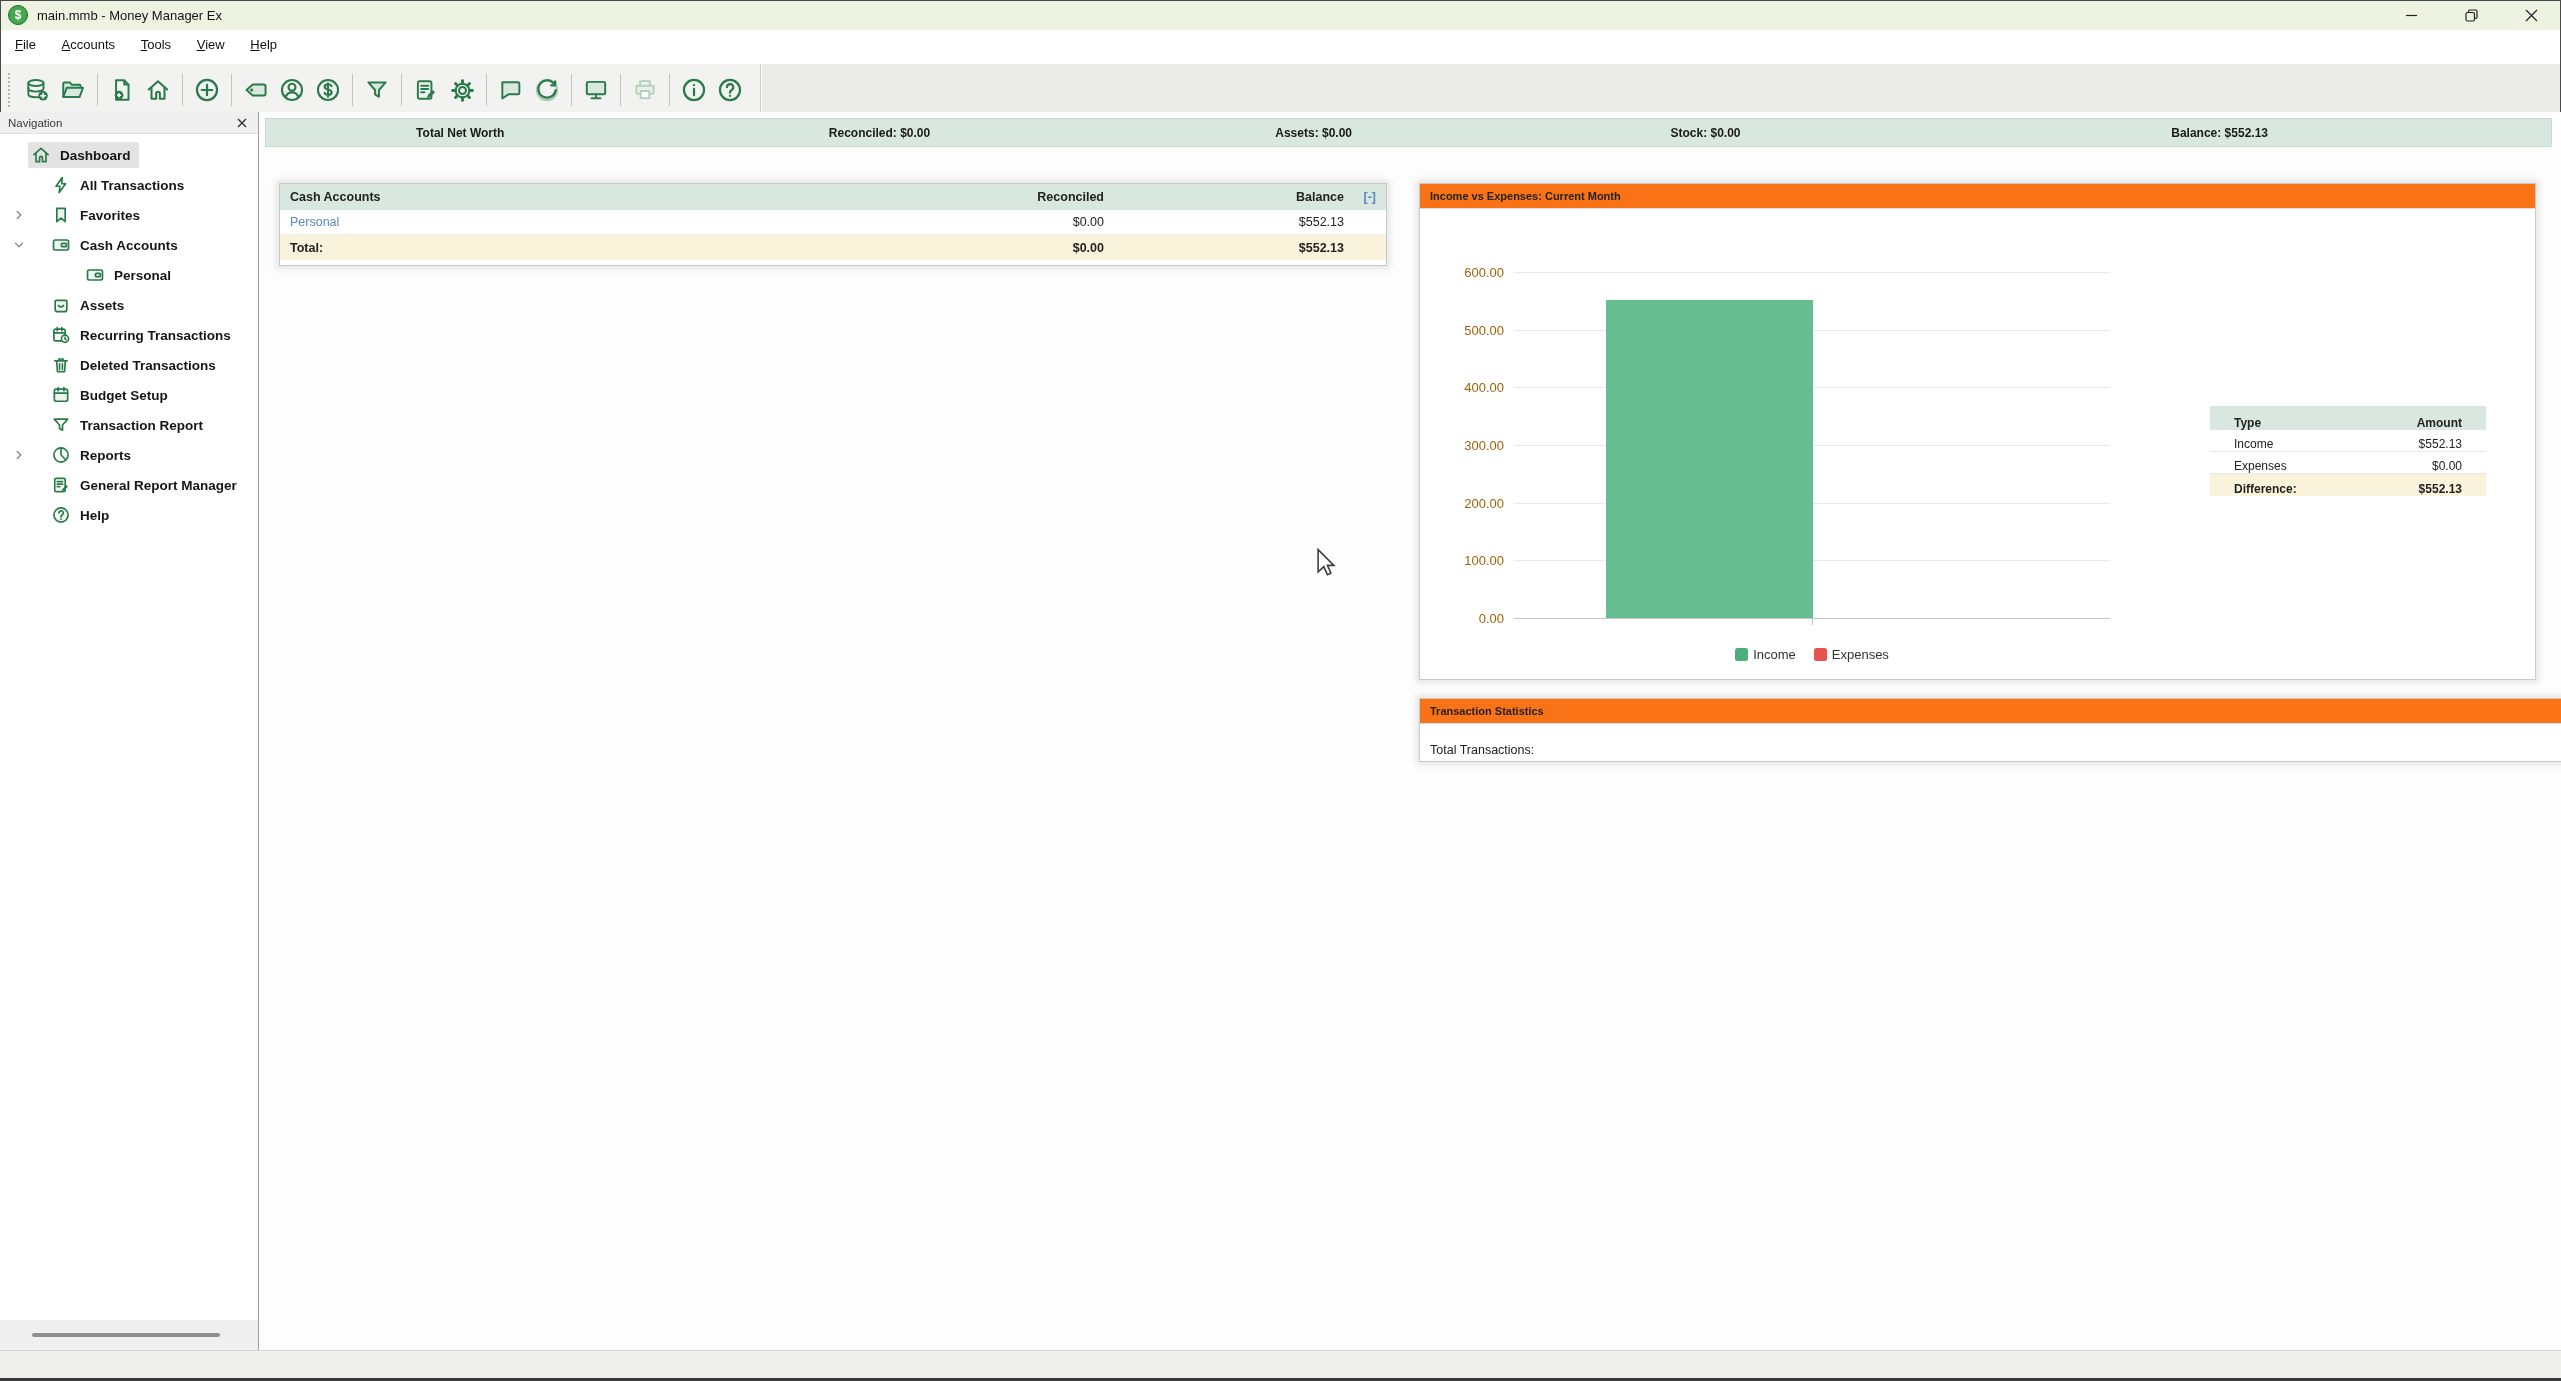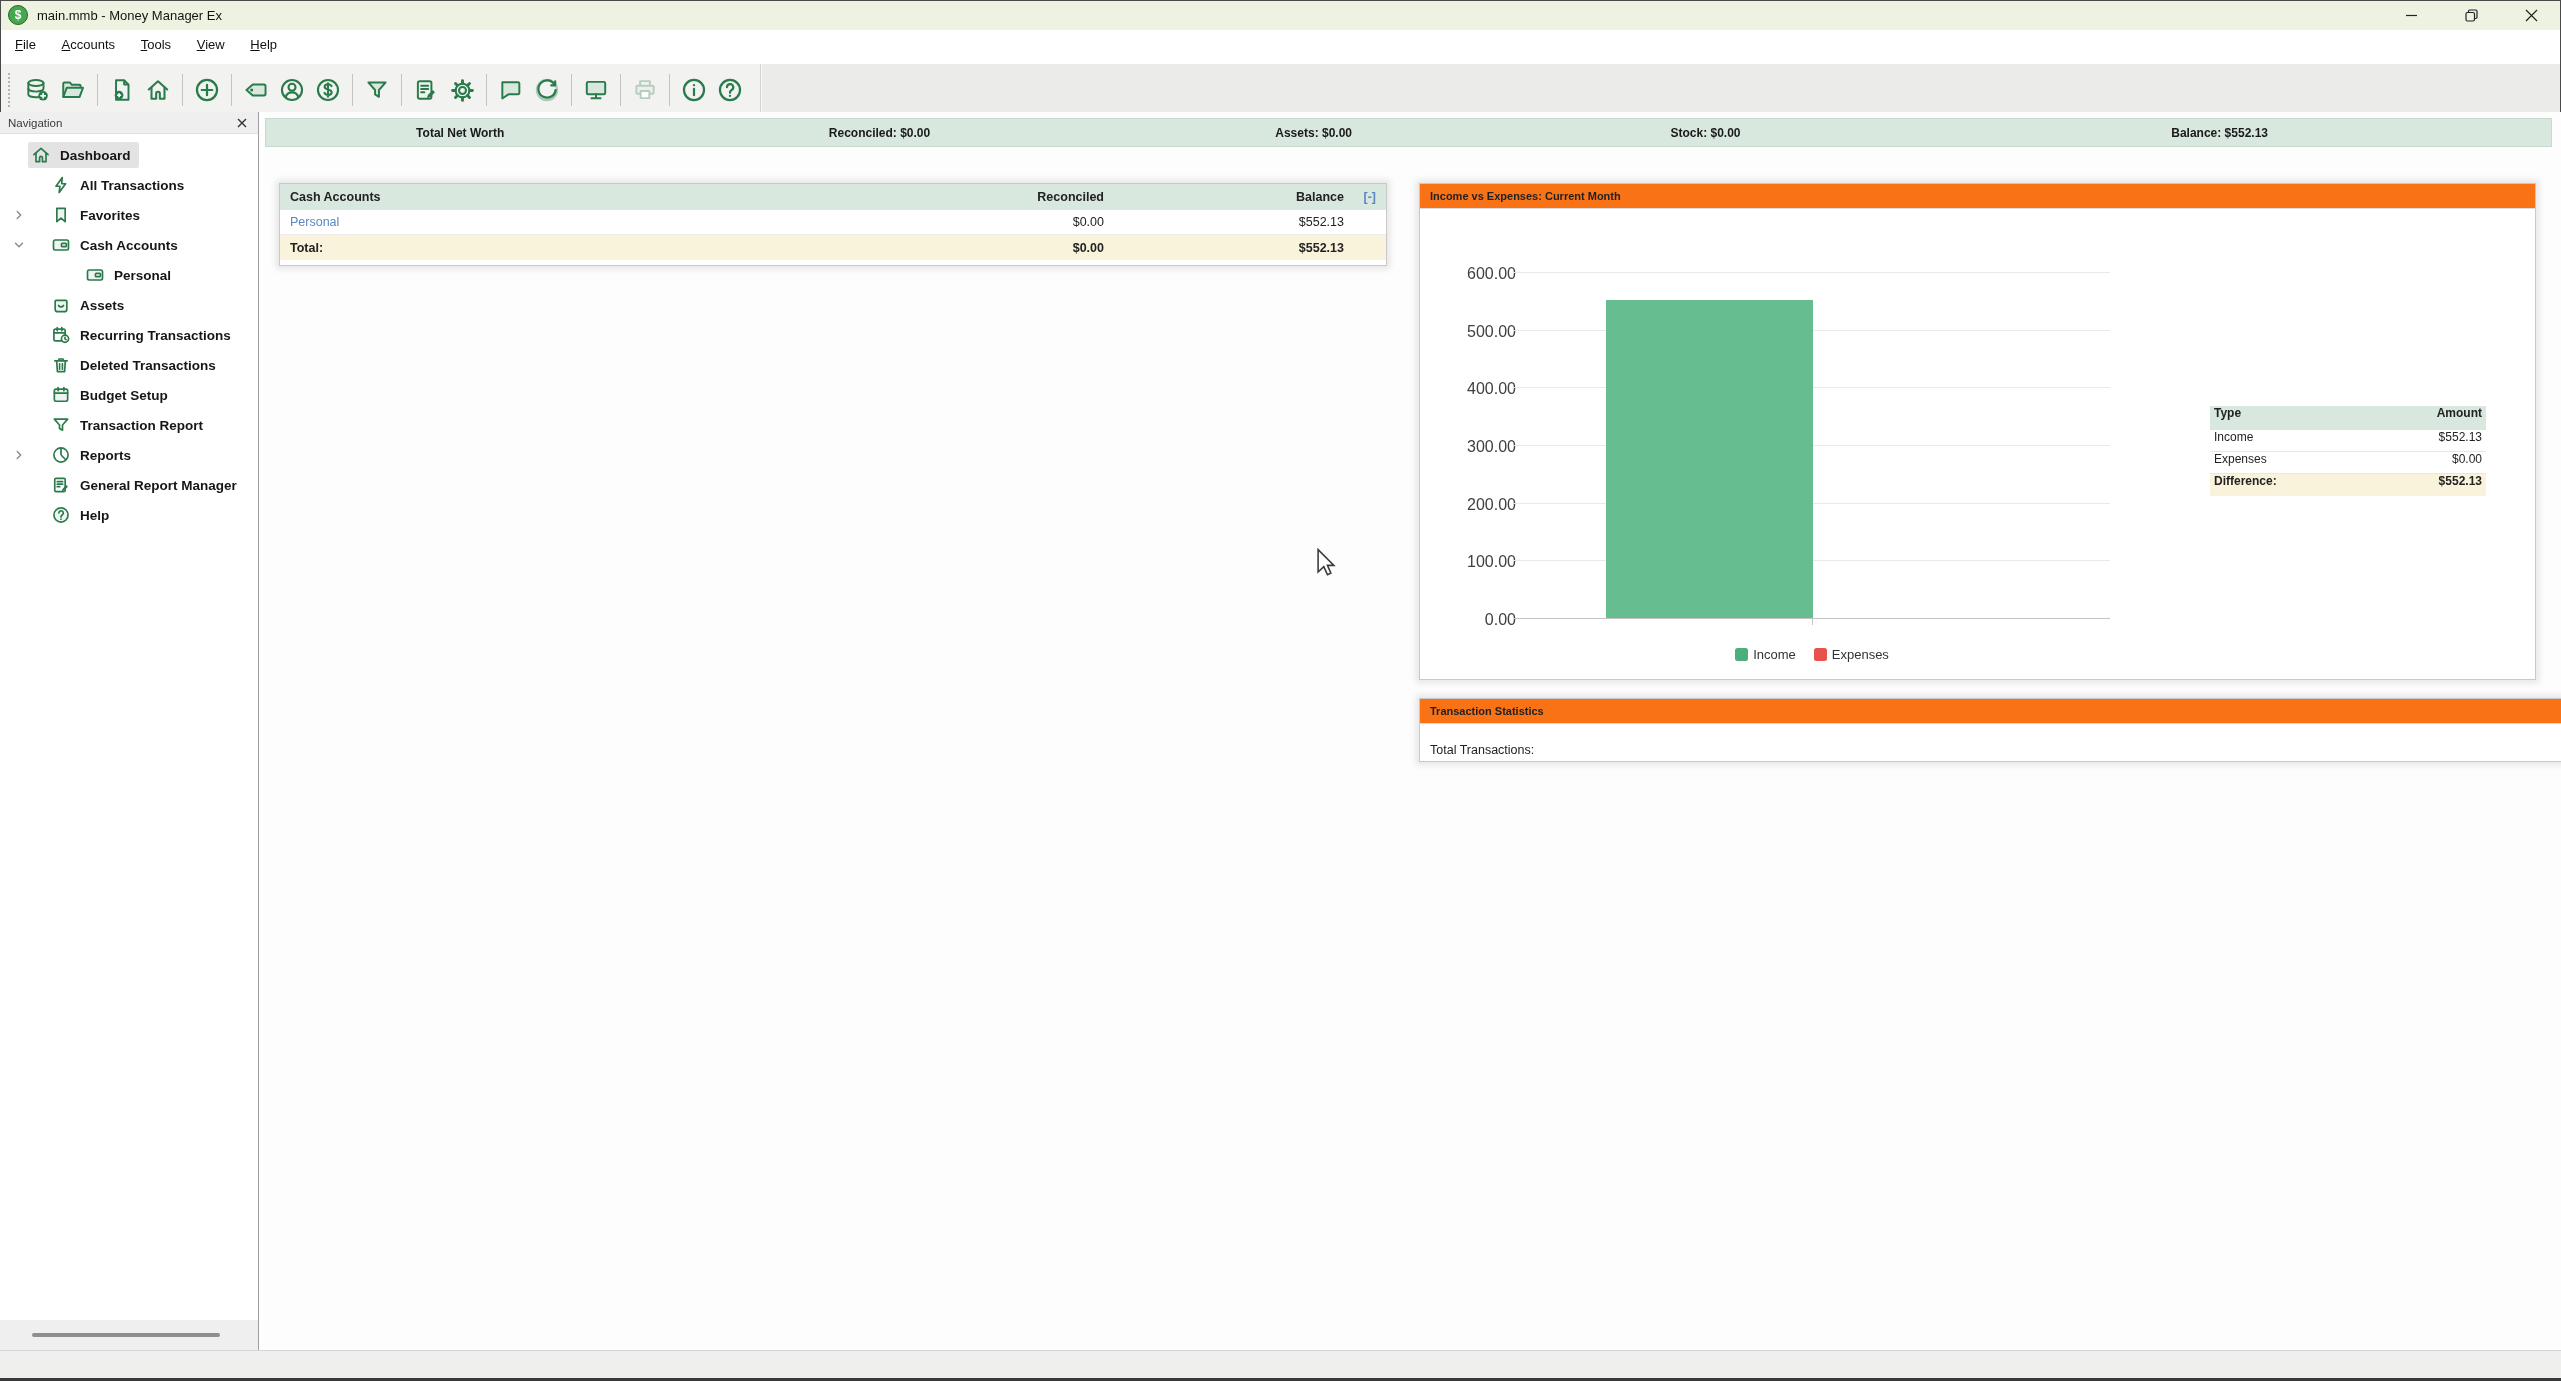--- a/index.html
+++ b/index.html
@@ -66,32 +66,32 @@
   
   .ca-row { display:flex; align-items:center; height:25px; padding:0 10px; font-size:12.5px; color:#222; }
   .ca-row.hdr { background:#d8e8de; font-weight:bold; height:26px; }
   .ca-row.mid { border-bottom:1px solid #ededed; }
   .ca-row.total { background:#faf3dc; font-weight:bold; }
   .ca-c1 { flex:1; } .ca-c2 { width:320px; text-align:right; }
   .ca-c3 { width:240px; text-align:right; } .ca-c4 { width:32px; text-align:right; }
   .link { color:#5b87c5; cursor:pointer; text-decoration:none; }
   
   .chart-wrap { position:relative; width:100%; height:470px; }
-  .ytick { position:absolute; left:12px; width:84px; text-align:right; font-size:16px; color:#404040; }
+  .ytick { position:absolute; left:0; width:84px; text-align:right; font-size:13px; color:#a16207; }
   .gridline { position:absolute; left:94px; width:596px; height:1px; background:#e9e9e9; }
   .gridline.zero { background:#c4c4c4; }
   .chart-bar { position:absolute; left:186px; width:207px; background:#66bd8f; }
   .xtick { position:absolute; left:392px; top:410px; width:1px; height:6px; background:#c4c4c4; }
   .legend { position:absolute; left:94px; top:438px; width:596px; display:flex;
     justify-content:center; gap:18px; font-size:13px; color:#333; align-items:center; }
   .legend-item { display:flex; align-items:center; gap:5px; }
   .swatch { width:13px; height:13px; border-radius:2.5px; display:inline-block; }
   
   .mini-table { position:absolute; left:790px; top:197px; width:276px; font-size:12px; color:#222; }
-  .mt-row { display:flex; align-items:flex-start; height:22px; padding:0 4px; }
+  .mt-row { display:flex; align-items:flex-end; height:22px; padding:0 24px; }
   .mt-row.hdr { background:#d8e8de; font-weight:bold; height:24px; }
   .mt-row.mid { border-bottom:1px solid #e7e7e7; }
   .mt-row.total { background:#faf3dc; font-weight:bold; }
   .mt-c1 { flex:1; } .mt-c2 { text-align:right; }
   
   .ts-row { display:flex; align-items:center; height:24px; padding:0 10px;
     font-size:12.5px; color:#222; margin-top:14px; }
   .ts-c1 { flex:1; } .ts-c2 { text-align:right; }
   
   .statusbar { position:absolute; left:0; right:0; bottom:0; height:31px;

